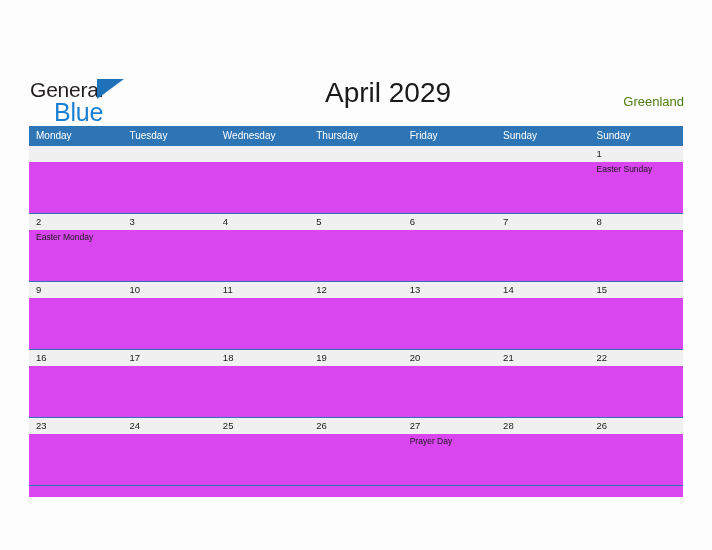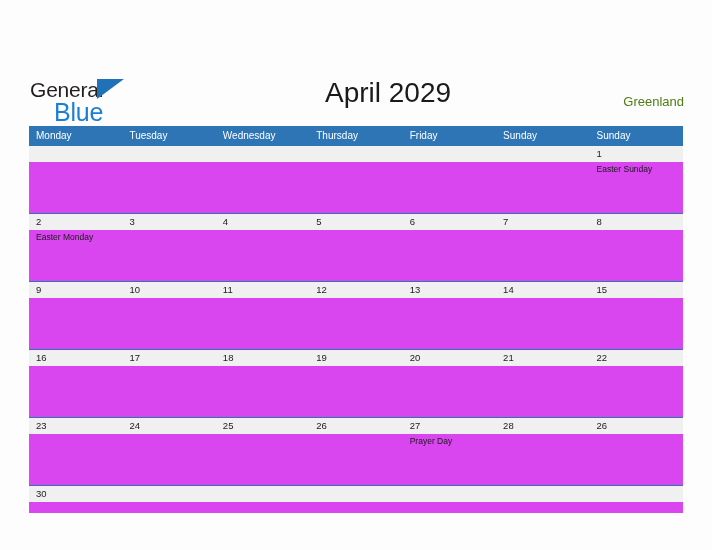--- a/index.html
+++ b/index.html
@@ -290,29 +290,20 @@
             <div class="event-cell"></div>
             <div class="event-cell"></div>
             <div class="event-cell">
               <div>Prayer Day</div>
             </div>
             <div class="event-cell"></div>
             <div class="event-cell"></div>
           </div>
         </div>
         <div class="week-row">
-          <div class="date-band">
-            <div class="date-cell">30</div>
-            <div class="date-cell"></div>
-            <div class="date-cell"></div>
-            <div class="date-cell"></div>
-            <div class="date-cell"></div>
-            <div class="date-cell"></div>
-            <div class="date-cell"></div>
-          </div>
           <div class="event-band short">
             <div class="event-cell"></div>
             <div class="event-cell"></div>
             <div class="event-cell"></div>
             <div class="event-cell"></div>
             <div class="event-cell"></div>
             <div class="event-cell"></div>
             <div class="event-cell"></div>
           </div>
         </div>

